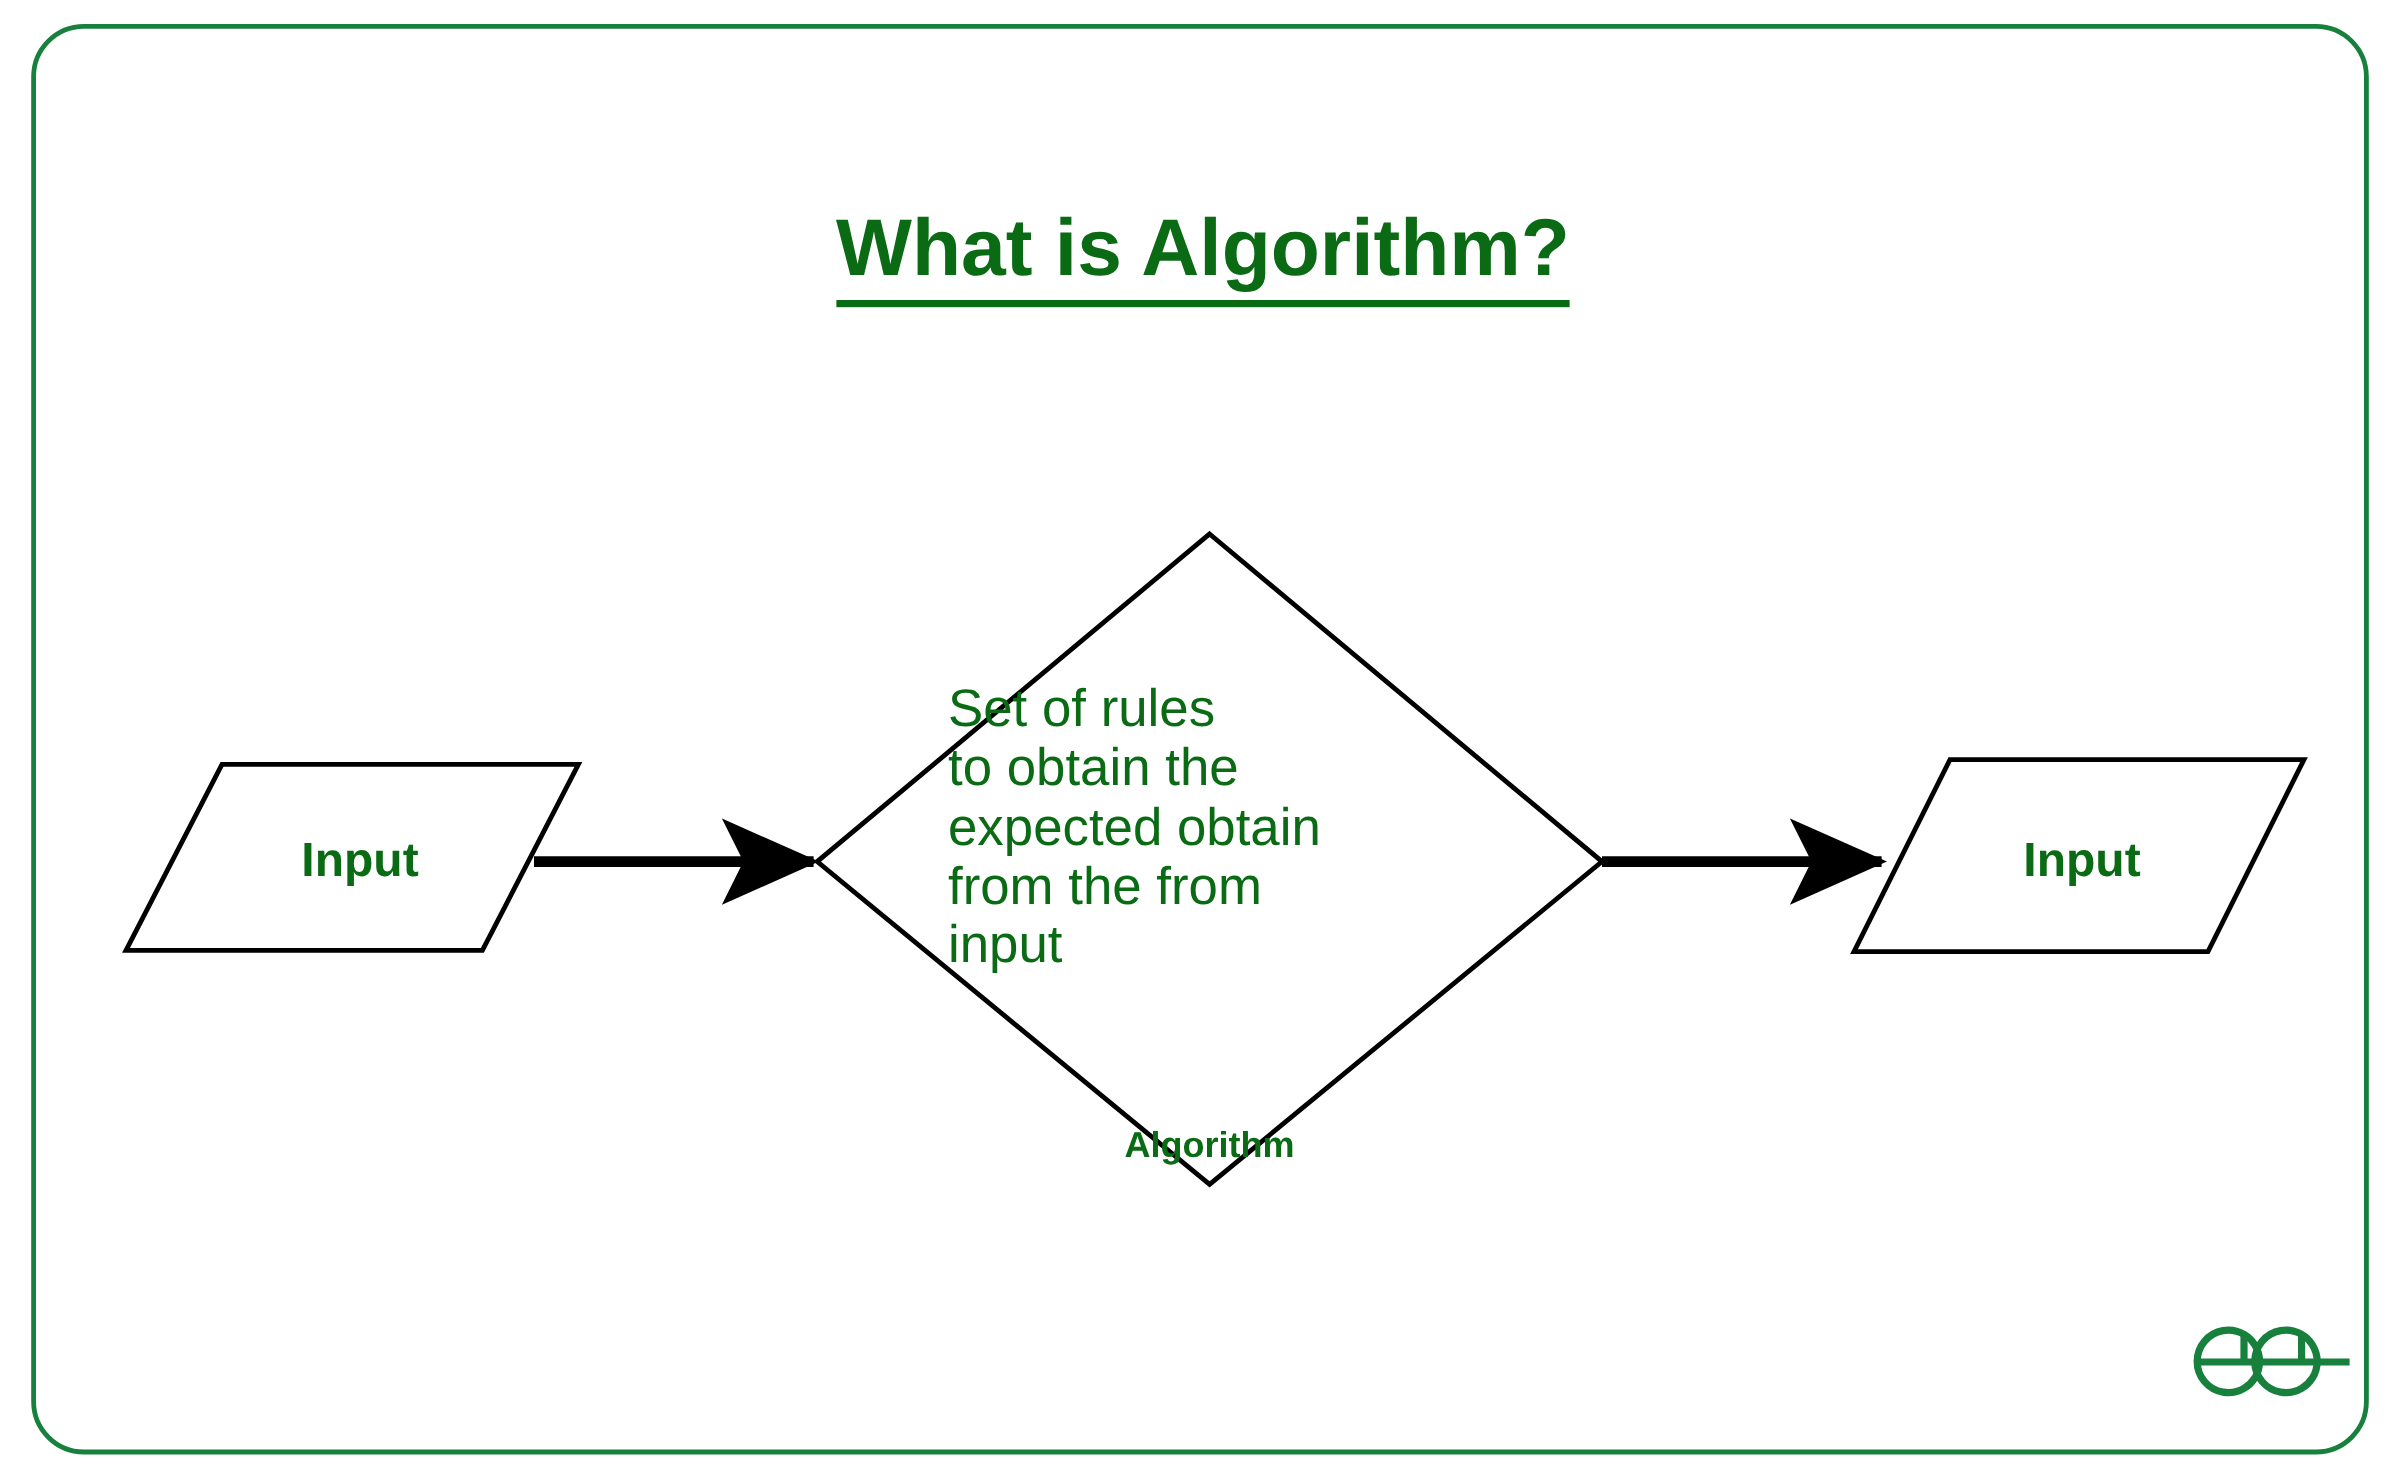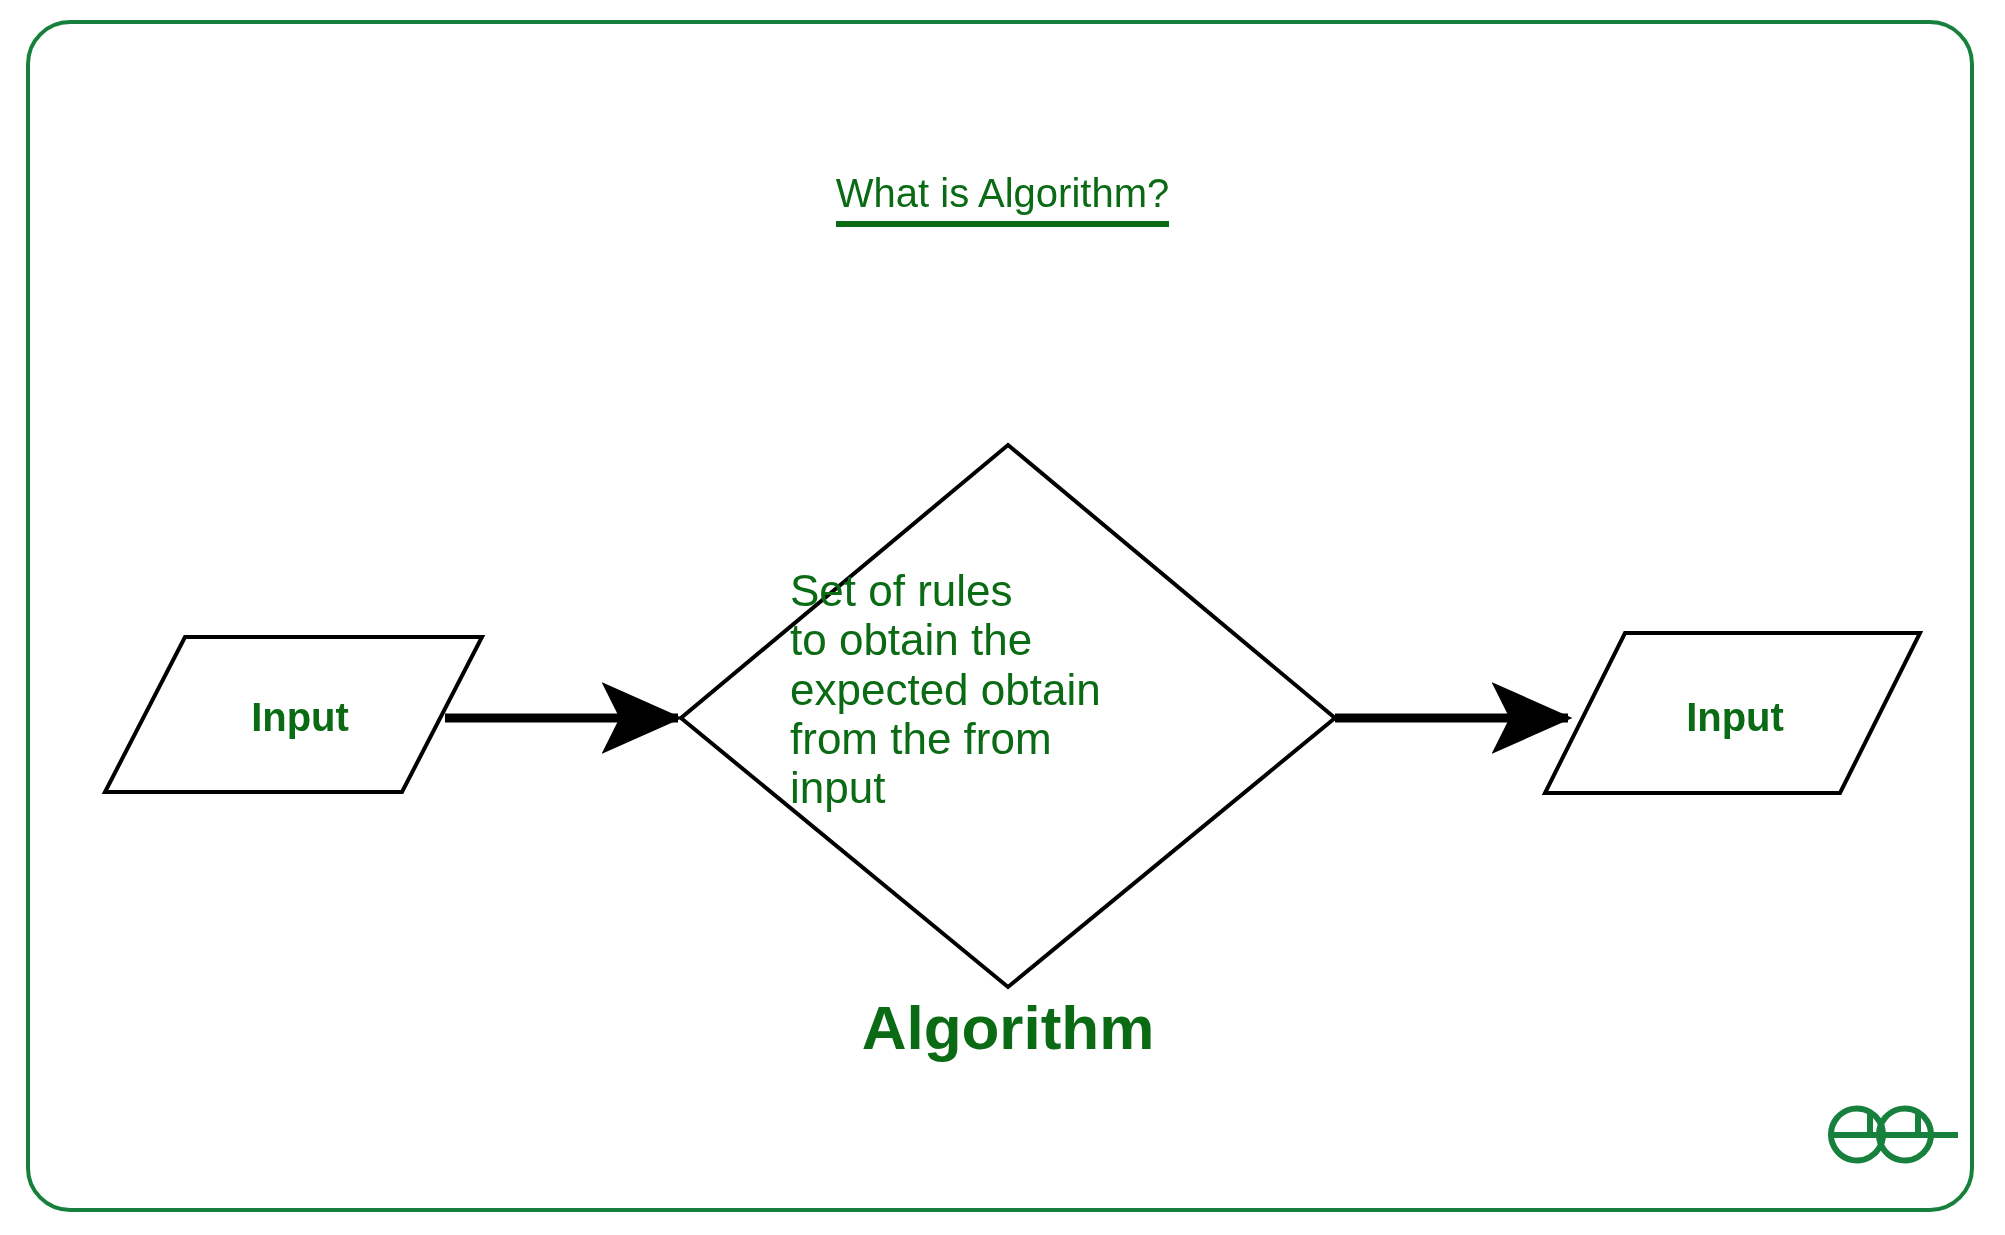--- a/index.html
+++ b/index.html
@@ -42,22 +42,22 @@
     pointer-events: none;
   }
 
   
   .title {
     position: absolute;
     left: 0;
     top: 172px;
     width: 2005px;
     text-align: center;
-    font-size: 40px;
-    font-weight: normal;
+    font-size: 67px;
+    font-weight: bold;
     color: #0a6b14;
     letter-spacing: 0px;
     line-height: 1.05;
   }
   .title span {
     border-bottom: 6px solid #0a6b14;
     padding-bottom: 6px;
   }
 
   
@@ -74,22 +74,22 @@
     position: absolute;
     color: #0a6b14;
     font-weight: bold;
     font-size: 40px;
     text-align: center;
     white-space: nowrap;
   }
   #input-label  { left: 180px;  top: 695px; width: 240px; }
   #output-label { left: 1615px; top: 695px; width: 240px; }
   #algorithm-label {
-    left: 808px; top: 992px; width: 400px;
-    font-size: 62px;
+    left: 808px; top: 938px; width: 400px;
+    font-size: 30px;
   }
 
   .diamond-text {
     position: absolute;
     left: 790px;
     top: 566px;
     width: 440px;
     text-align: left;
     color: #0a6b14;
     font-size: 44px;

